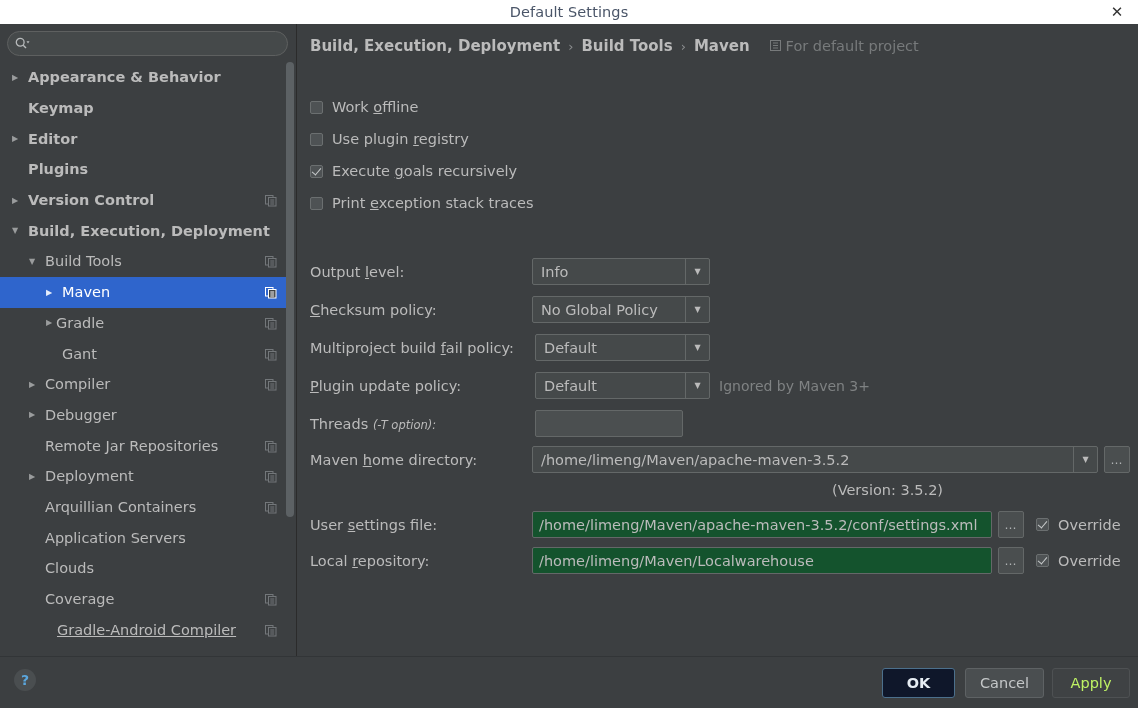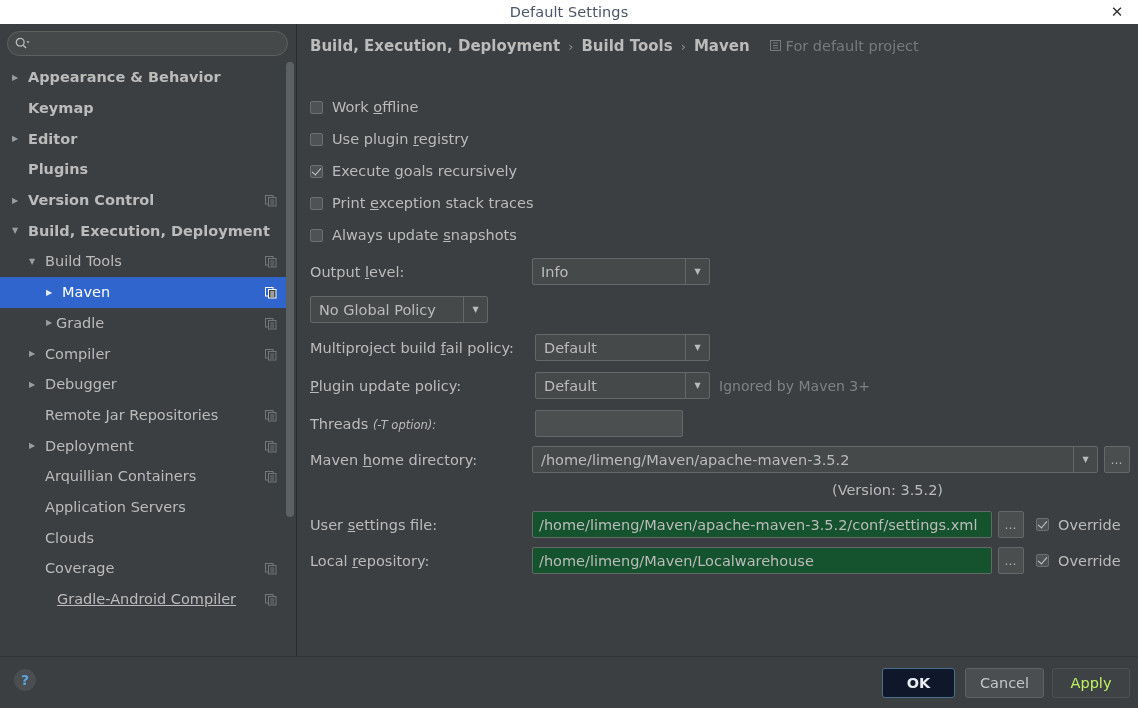--- a/index.html
+++ b/index.html
@@ -326,20 +326,31 @@
               <rect x="0.5" y="0.5" width="7.5" height="8.5" fill="none" stroke="currentColor"></rect>
               <rect x="3.5" y="2.5" width="7.5" height="8.5" fill="#3C3F41" stroke="currentColor"></rect>
               <line x1="5.3" y1="5" x2="9.2" y2="5" stroke="currentColor"></line>
               <line x1="5.3" y1="7" x2="9.2" y2="7" stroke="currentColor"></line>
               <line x1="5.3" y1="9" x2="9.2" y2="9" stroke="currentColor"></line>
             </svg></span>
         </div>
         <div class="tree-row" style="padding-left: 42px;">
           <span class="tw">▶</span>
           <span class="tlabel" style="margin-left: 0;">Gradle</span>
+          <span class="copy-ic" style="color: rgb(115, 119, 122);"><svg width="12" height="12" viewBox="0 0 12 12">
+              <rect x="0.5" y="0.5" width="7.5" height="8.5" fill="none" stroke="currentColor"></rect>
+              <rect x="3.5" y="2.5" width="7.5" height="8.5" fill="#3C3F41" stroke="currentColor"></rect>
+              <line x1="5.3" y1="5" x2="9.2" y2="5" stroke="currentColor"></line>
+              <line x1="5.3" y1="7" x2="9.2" y2="7" stroke="currentColor"></line>
+              <line x1="5.3" y1="9" x2="9.2" y2="9" stroke="currentColor"></line>
+            </svg></span>
+        </div>
+        <div class="tree-row" style="padding-left: 42px;">
+          <span class="tw empty">▶</span>
+          <span class="tlabel" style="margin-left: 6px;">Gant</span>
           <span class="copy-ic" style="color: rgb(115, 119, 122);"><svg width="12" height="12" viewBox="0 0 12 12">
               <rect x="0.5" y="0.5" width="7.5" height="8.5" fill="none" stroke="currentColor"></rect>
               <rect x="3.5" y="2.5" width="7.5" height="8.5" fill="#3C3F41" stroke="currentColor"></rect>
               <line x1="5.3" y1="5" x2="9.2" y2="5" stroke="currentColor"></line>
               <line x1="5.3" y1="7" x2="9.2" y2="7" stroke="currentColor"></line>
               <line x1="5.3" y1="9" x2="9.2" y2="9" stroke="currentColor"></line>
             </svg></span>
         </div>
         <div class="tree-row" style="padding-left: 25px;">
           <span class="tw">▶</span>
@@ -455,34 +466,31 @@
       <span><span>Use plugin </span><span class="mn">r</span><span>egistry</span></span>
     </div>
     <div class="cbrow" style="top:171px">
       <span class="cbox"></span>
       <span><span>Print </span><span class="mn">e</span><span>xception stack traces</span></span>
     </div>
     <div class="cbrow" style="top:139px">
       <span class="cbox checked"></span>
       <span><span>Execute </span><span class="mn">g</span><span>oals recursively</span></span>
     </div>
-    <div class="cbrow" style="top:203px">
-      <span class="cbox"></span>
-      <span><span>Always update </span><span class="mn">s</span><span>napshots</span></span>
-    </div>
 
     <div class="frow" style="top:234px">
       <span class="flabel" style="width:222px"><span>Output </span><span class="mn">l</span><span>evel:</span></span>
       <span class="combo" style="width:178px">
         <span class="cval">Info</span>
         <span class="carrow">▼</span>
       </span>
     </div>
 
     <div class="frow" style="top:272px">
+      <span class="flabel" style="width:222px"><span></span><span class="mn">C</span><span>hecksum policy:</span></span>
       <span class="combo" style="width:178px">
         <span class="cval">No Global Policy</span>
         <span class="carrow">▼</span>
       </span>
     </div>
 
     <div class="frow" style="top:310px">
       <span class="flabel" style="width:225px"><span>Multiproject build </span><span class="mn">f</span><span>ail policy:</span></span>
       <span class="combo" style="width:175px">
         <span class="cval">Default</span>

